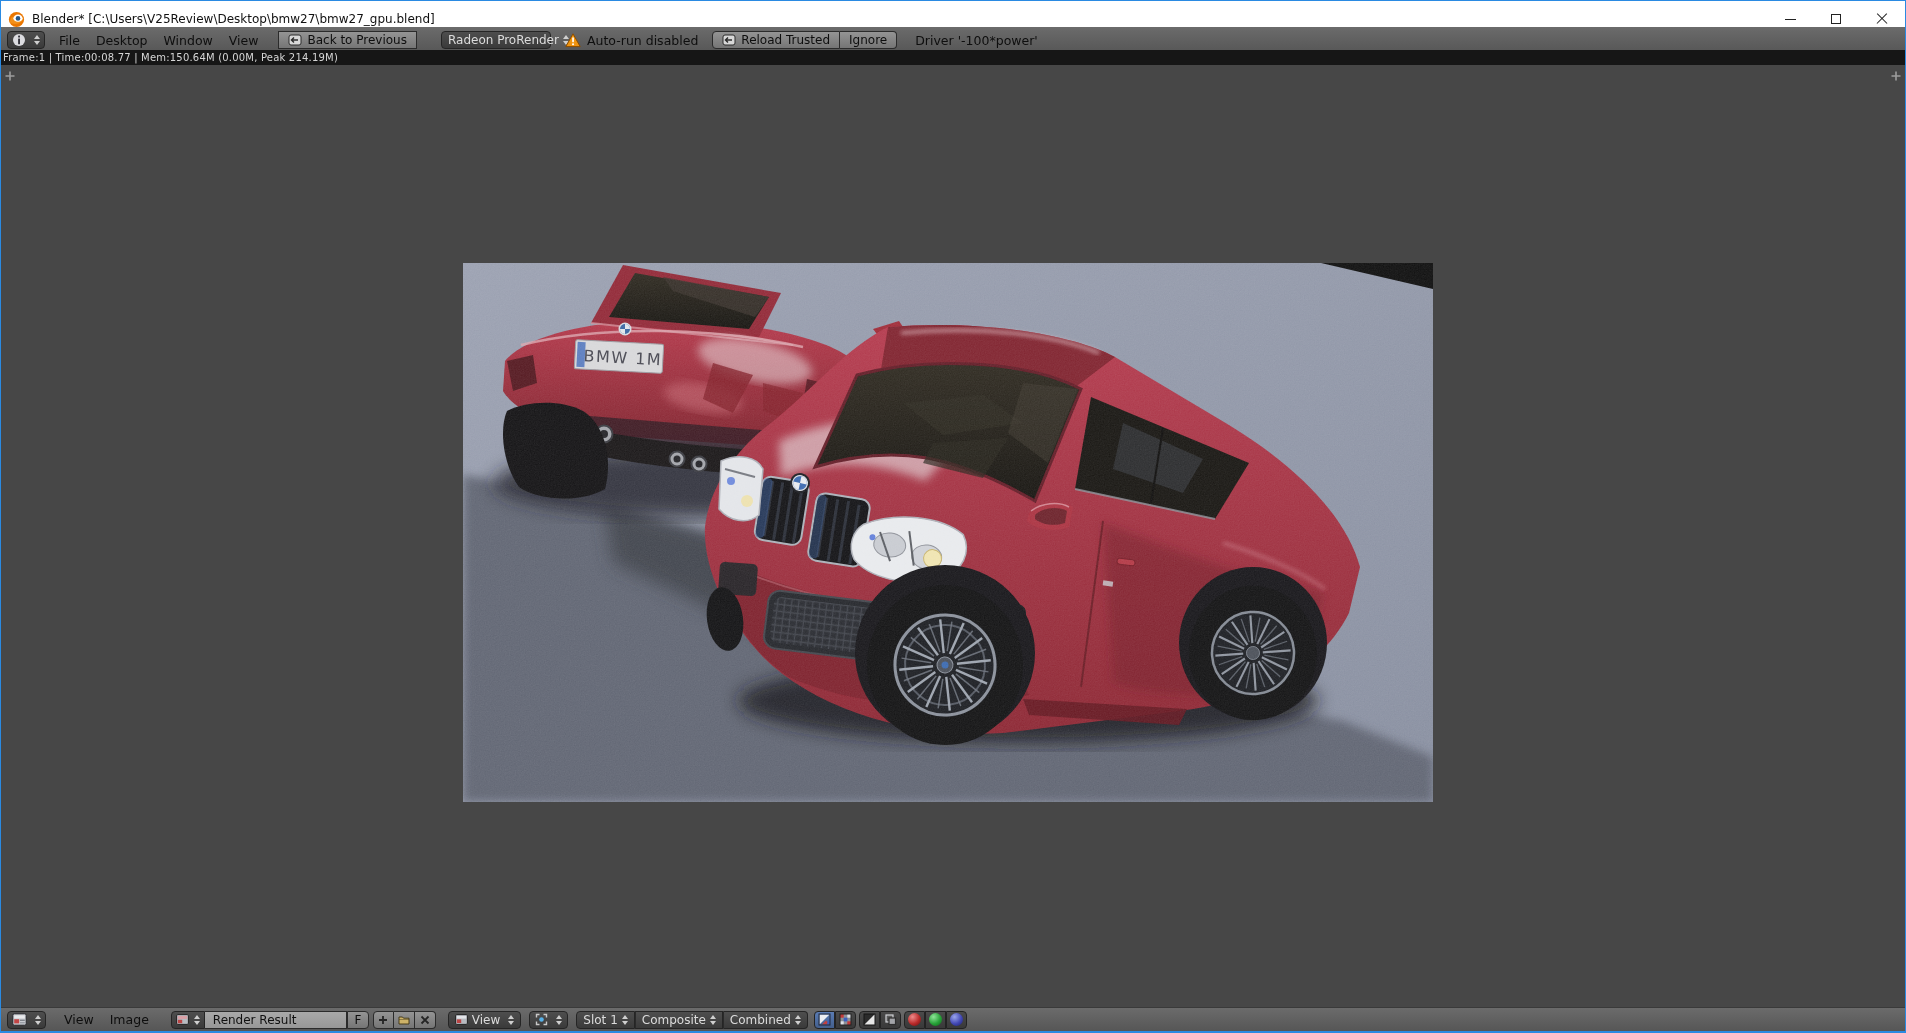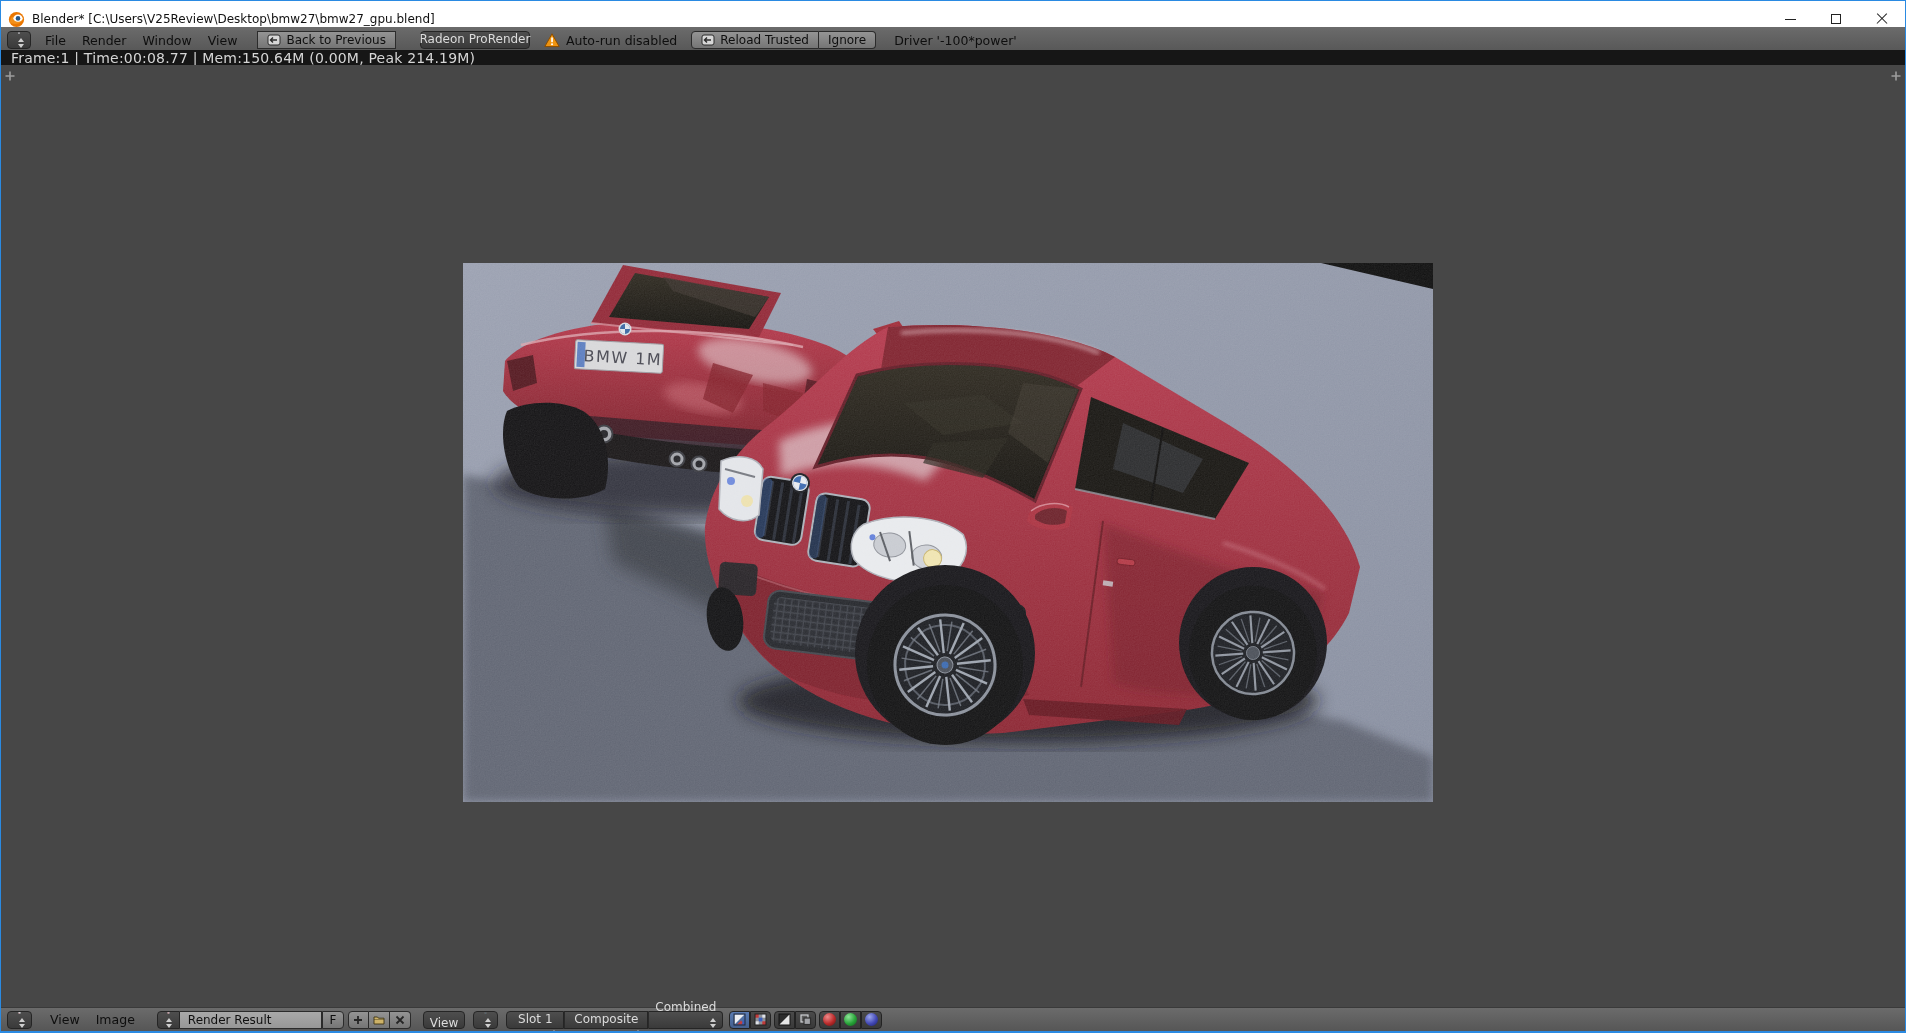--- a/index.html
+++ b/index.html
@@ -14,34 +14,34 @@
   .glyph-min{width:11px;height:1px;background:#222;}
   .glyph-max{width:10px;height:10px;border:1px solid #222;}
   .glyph-close{position:relative;width:12px;height:12px;}
   .glyph-close::before,.glyph-close::after{content:"";position:absolute;left:-1px;top:5px;width:14px;height:1.4px;background:#222;}
   .glyph-close::before{transform:rotate(45deg);}.glyph-close::after{transform:rotate(-45deg);}
   
   .hdr{position:absolute;left:0;right:0;display:flex;align-items:center;background:linear-gradient(#6b6b6b,#565656);border-bottom:1px solid #3a3a3a;font-size:12.5px;color:#0e0e0e;}
   .hdr.top{top:26px;height:27px;}
   .hdr.bottom{bottom:0;height:24px;border-top:1px solid #3a3a3a;border-bottom:none;}
   .menu-label{padding:0 8px;white-space:nowrap;color:#0e0e0e;}
-  .btn-dark{display:inline-flex;align-items:center;gap:4px;height:18px;padding:0 6px;border:1px solid #252525;border-radius:4px;background:linear-gradient(#4e4e4e,#3a3a3a);color:#dcdcdc;font-size:12px;white-space:nowrap;flex-direction:column;}
+  .btn-dark{display:inline-flex;align-items:center;gap:4px;height:18px;padding:0 6px;border:1px solid #252525;border-radius:4px;background:linear-gradient(#4e4e4e,#3a3a3a);color:#dcdcdc;font-size:12px;white-space:nowrap;}
   .btn-light{display:inline-flex;align-items:center;gap:5px;height:18px;padding:0 9px;border:1px solid #2b2b2b;border-radius:0;background:linear-gradient(#949494,#757575);color:#0e0e0e;font-size:12px;white-space:nowrap;}
   .grp{display:inline-flex;}
   .grp>*{border-radius:0;border-left-width:0;}
   .grp>*:first-child{border-top-left-radius:4px;border-bottom-left-radius:4px;border-left-width:1px;}
   .grp>*:last-child{border-top-right-radius:4px;border-bottom-right-radius:4px;}
   .spin{display:flex;flex-direction:column;gap:2px;margin-left:4px;}
   .spin i{display:block;width:0;height:0;border-left:3.5px solid transparent;border-right:3.5px solid transparent;}
   .spin .up{border-bottom:4px solid #cfcfcf;}
   .spin .dn{border-top:4px solid #cfcfcf;}
   .name-field{display:inline-flex;align-items:center;height:18px;width:142px;padding:0 8px;background:linear-gradient(#a9a9a9,#979797);border:1px solid #2b2b2b;border-left:none;color:#101010;font-size:12px;}
   
   .stats{position:absolute;left:0;right:0;top:49px;height:15px;background:#161616;display:flex;align-items:center;}
-  .stats span{margin-left:10px;font-size:14px;color:#d6d6d6;white-space:nowrap;letter-spacing:.2px;}
+  .stats span{margin-left:2px;font-size:10px;color:#d6d6d6;white-space:nowrap;letter-spacing:.2px;}
   
   .viewport{position:absolute;left:0;right:0;top:64px;bottom:24px;background:#474747;}
   .corner-plus{position:absolute;top:5px;width:12px;height:12px;opacity:.75;}
   .corner-plus.left{left:3px;}
   .corner-plus.right{right:3px;}
   .render-img{position:absolute;left:462px;top:198px;width:970px;height:539px;}
   .render-img svg{display:block;width:100%;height:100%;}
   
   .tgl{width:21px;height:18px;display:inline-flex;align-items:center;justify-content:center;background:linear-gradient(#4a4a4a,#393939);border:1px solid #232323;}
   .tgl.active{background:linear-gradient(#5a7cb4,#435f8d);}
@@ -85,21 +85,21 @@
         <circle cx="7" cy="7" r="6" fill="#dcdce0"></circle>
         <rect x="6.1" y="2.6" width="1.9" height="1.9" rx=".5" fill="#34343c"></rect>
         <rect x="6.1" y="5.6" width="1.9" height="5.6" rx=".5" fill="#34343c"></rect>
       </svg>
       <span class="spin">
           <i class="up"></i>
           <i class="dn"></i>
         </span>
     </span>
     <span class="menu-label" style="margin-left:6px;">File</span>
-    <span class="menu-label">Render</span>
+    <span class="menu-label">Desktop</span>
     <span class="menu-label">Window</span>
     <span class="menu-label">View</span>
     <span class="btn-light" style="margin-left:12px;">
       <svg width="14" height="12" viewBox="0 0 14 12">
         <rect x="1" y="1" width="12" height="10" rx="2" fill="#d8d8d8" stroke="#2c2c2c"></rect>
         <path d="M10,6 H4 M6,3.6 L3.5,6 L6,8.4" fill="none" stroke="#2c2c2c" stroke-width="1.4"></path>
       </svg>
       <span>Back to Previous</span>
     </span>
     <span class="btn-dark" style="margin-left:24px;width:110px;">

